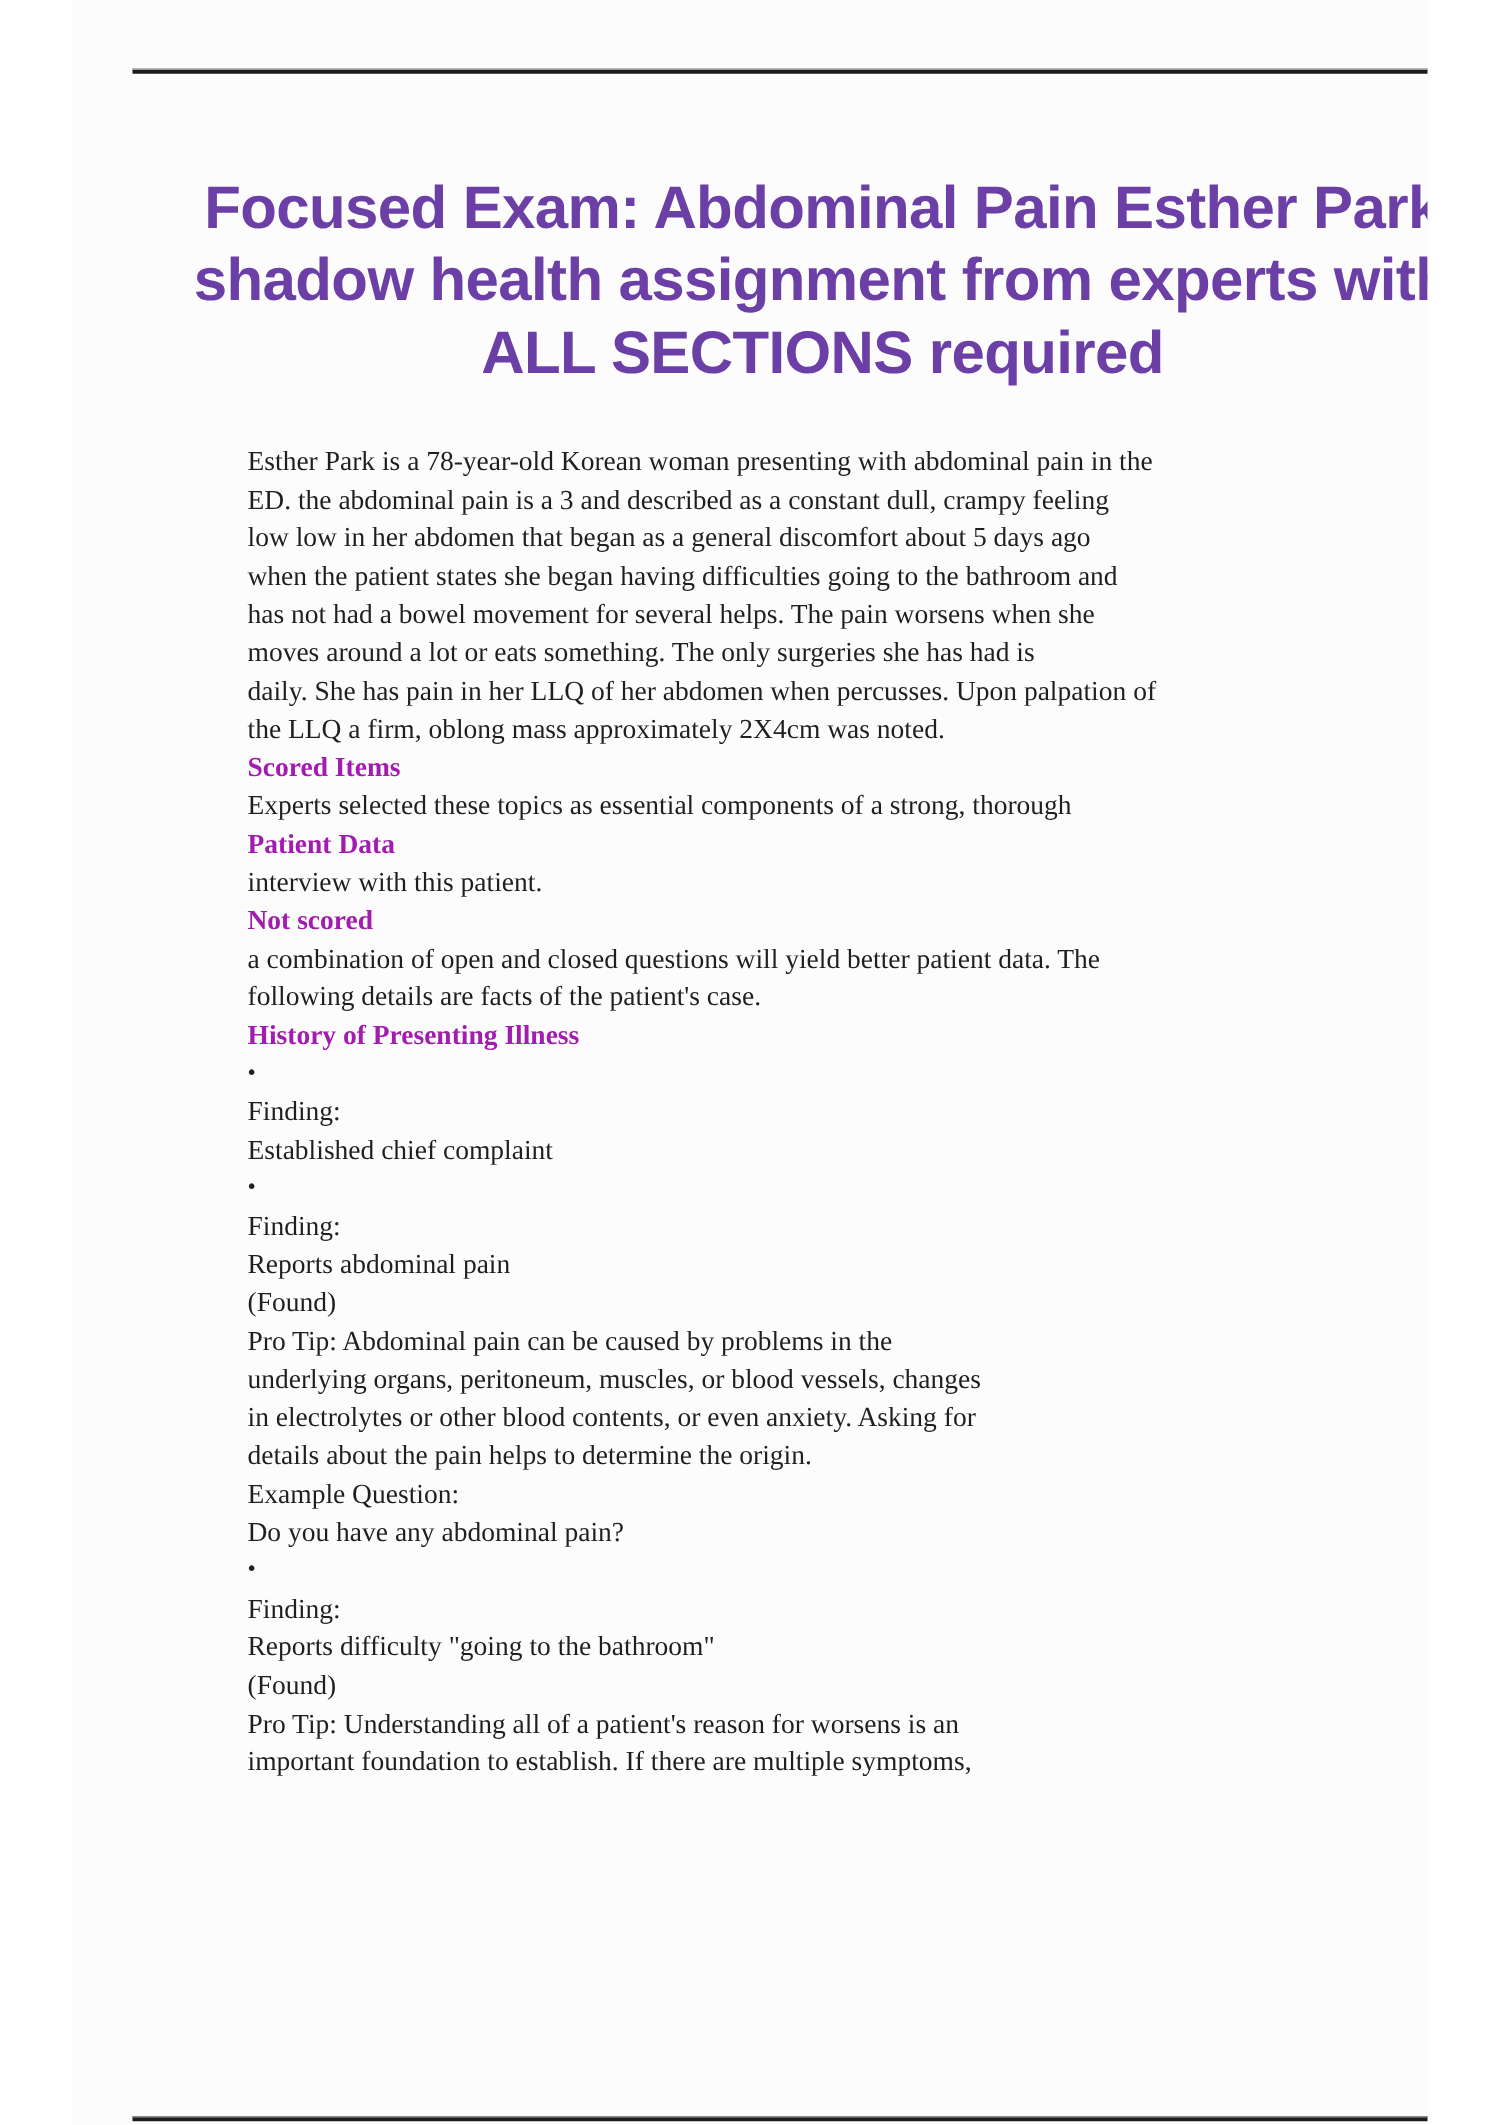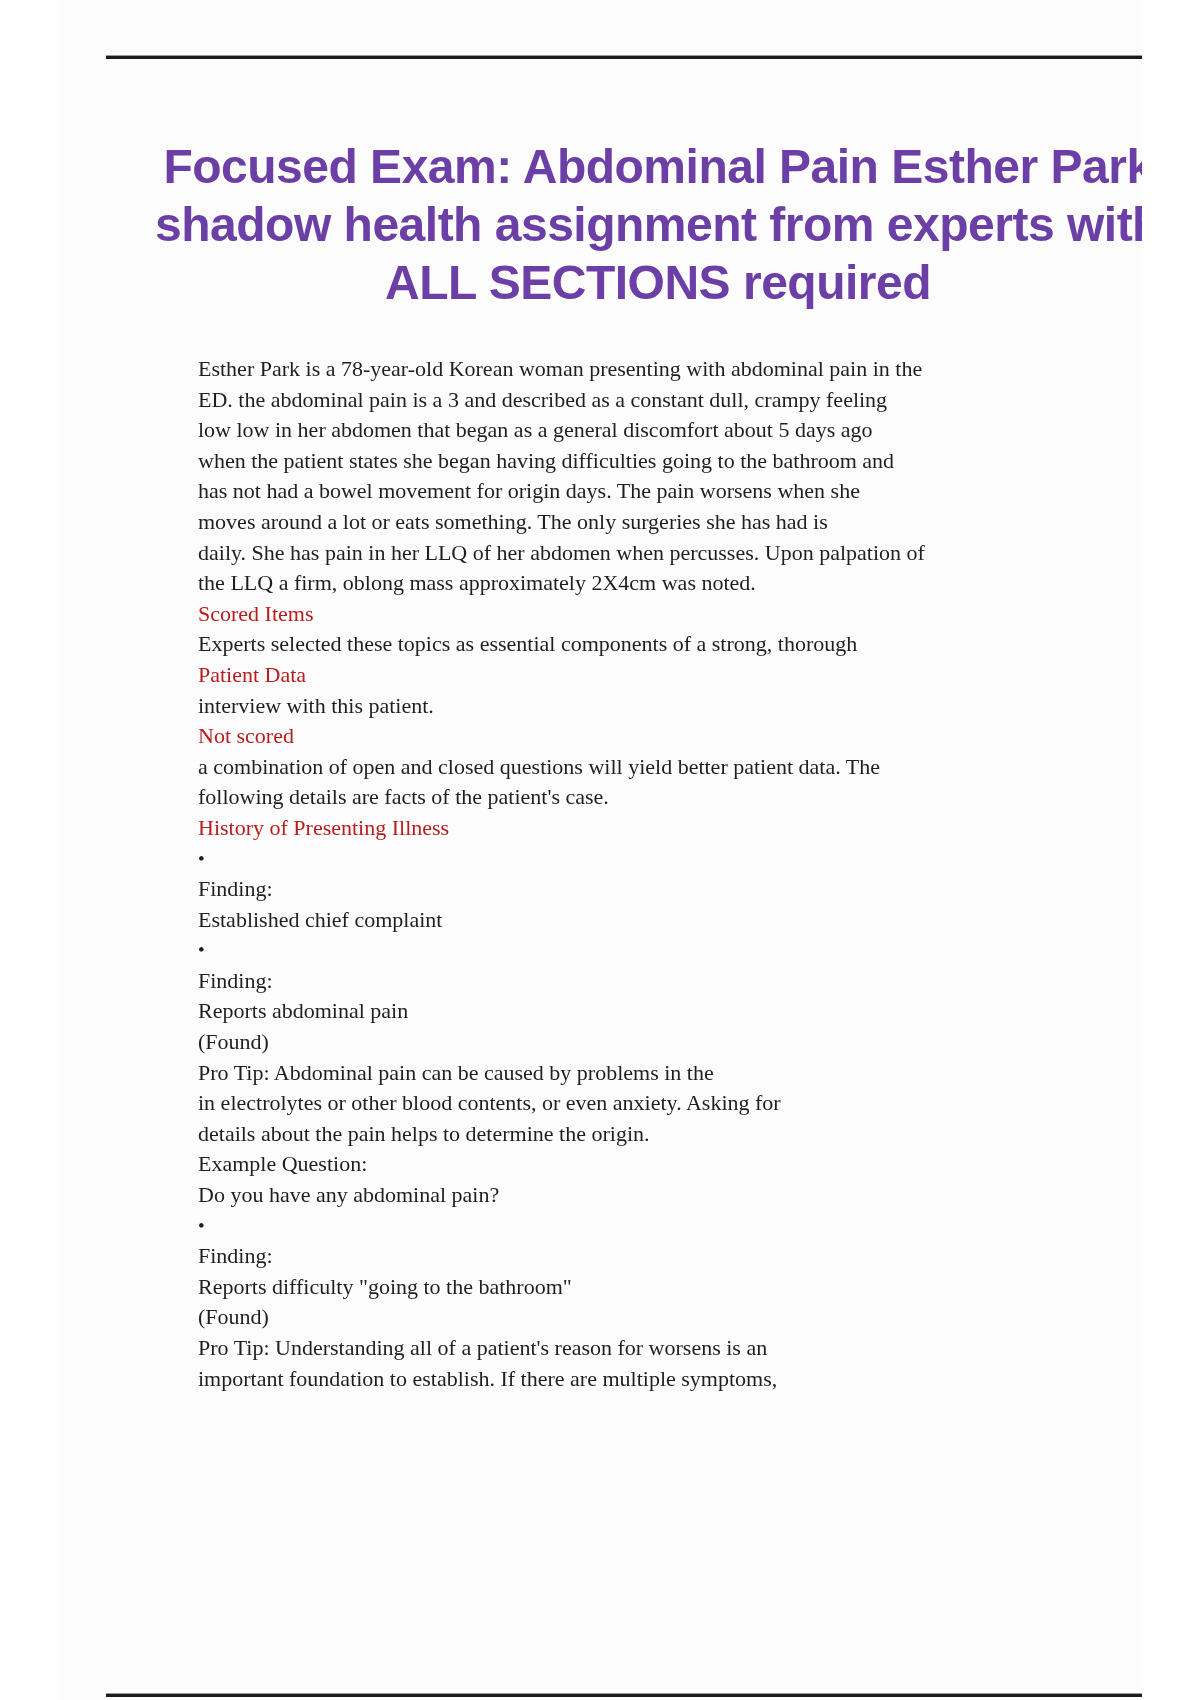--- a/index.html
+++ b/index.html
@@ -47,22 +47,22 @@
     top: 354px;
     left: 140px;
     width: 900px;
     font-family: "Liberation Serif", serif;
     font-size: 22px;
     line-height: 30.6px;
     color: var(--text-color, #1f1f1f);
   }
   .line { white-space: nowrap; min-height: 30.6px; }
   .line.bold {
-    font-weight: normal;
-    color: #b91c1c;
+    font-weight: bold;
+    color: #a21caf;
   }
   .line.bullet {
     font-size: 19px;
   }
 </style>
 </head>
 <body>
 
 <div class="page">
 
@@ -74,40 +74,41 @@
       <div class="title-line">shadow health assignment from experts with</div>
       <div class="title-line">ALL SECTIONS required</div>
     </h1>
 
   <div class="doc-body">
 
   <div class="line">Esther Park is a 78-year-old Korean woman presenting with abdominal pain in the</div>
       <div class="line">ED. the abdominal pain is a 3 and described as a constant dull, crampy feeling</div>
       <div class="line">low low in her abdomen that began as a general discomfort about 5 days ago</div>
       <div class="line">when the patient states she began having difficulties going to the bathroom and</div>
-      <div class="line">has not had a bowel movement for origin days. The pain worsens when she</div>
+      <div class="line">has not had a bowel movement for several helps. The pain worsens when she</div>
       <div class="line">moves around a lot or eats something. The only surgeries she has had is</div>
       <div class="line">daily. She has pain in her LLQ of her abdomen when percusses. Upon palpation of</div>
       <div class="line">the LLQ a firm, oblong mass approximately 2X4cm was noted.</div>
       <div class="line bold">Scored Items</div>
       <div class="line">Experts selected these topics as essential components of a strong, thorough</div>
       <div class="line bold">Patient Data</div>
       <div class="line">interview with this patient.</div>
       <div class="line bold">Not scored</div>
       <div class="line">a combination of open and closed questions will yield better patient data. The</div>
       <div class="line">following details are facts of the patient's case.</div>
       <div class="line bold">History of Presenting Illness</div>
       <div class="line bullet">•</div>
       <div class="line">Finding:</div>
       <div class="line">Established chief complaint</div>
       <div class="line bullet">•</div>
       <div class="line">Finding:</div>
       <div class="line">Reports abdominal pain</div>
       <div class="line">(Found)</div>
       <div class="line">Pro Tip: Abdominal pain can be caused by problems in the</div>
+      <div class="line">underlying organs, peritoneum, muscles, or blood vessels, changes</div>
       <div class="line">in electrolytes or other blood contents, or even anxiety. Asking for</div>
       <div class="line">details about the pain helps to determine the origin.</div>
       <div class="line">Example Question:</div>
       <div class="line">Do you have any abdominal pain?</div>
       <div class="line bullet">•</div>
       <div class="line">Finding:</div>
       <div class="line">Reports difficulty "going to the bathroom"</div>
       <div class="line">(Found)</div>
       <div class="line">Pro Tip: Understanding all of a patient's reason for worsens is an</div>
       <div class="line">important foundation to establish. If there are multiple symptoms,</div>

